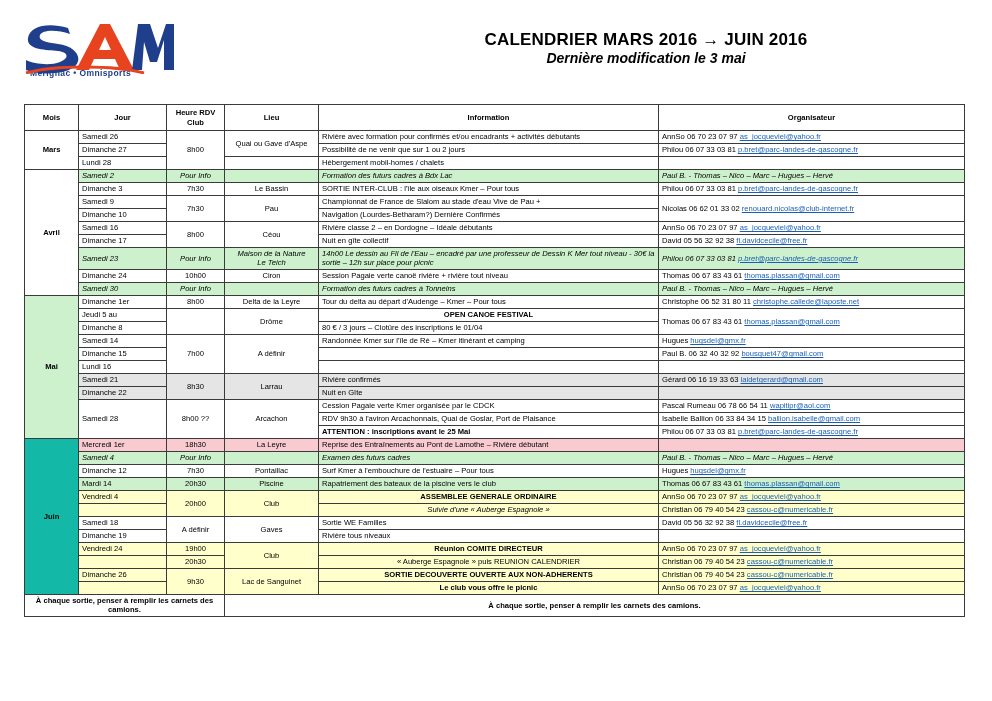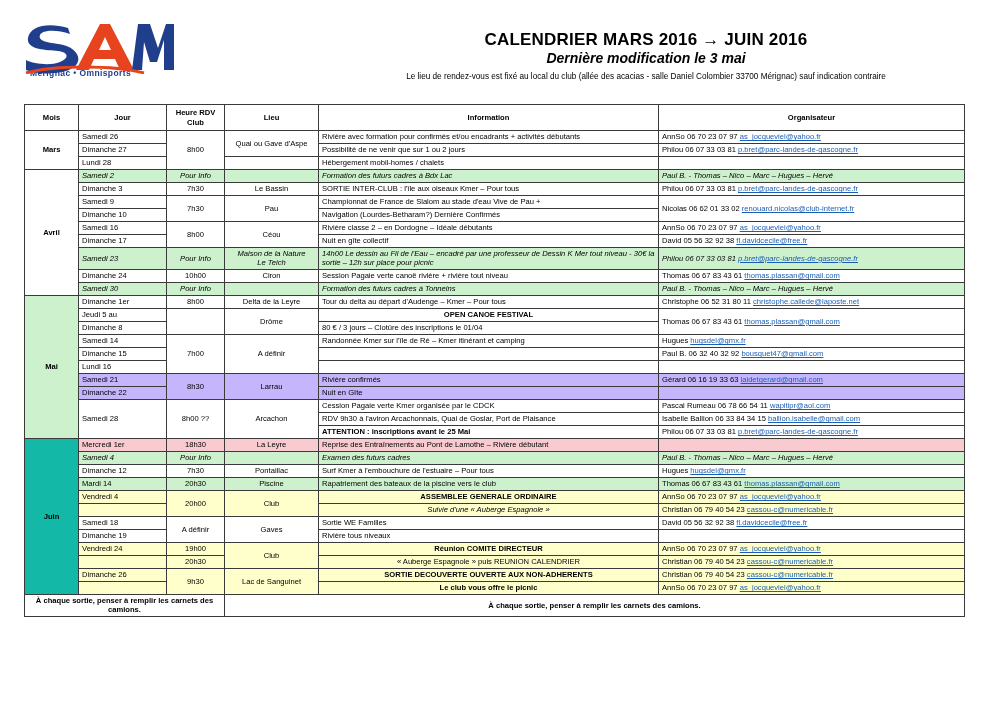--- a/index.html
+++ b/index.html
@@ -64,21 +64,21 @@
   td.orga { }
 
   .ctr { text-align:center; }
   .it  { font-style:italic; }
   .bd  { font-weight:bold; }
   .mail { color:#1a5fb4; text-decoration:underline; }
 
   
   .bg-white { background:#ffffff; }
   .bg-green { background:#cdf0cd; }
-  .bg-lav   { background:#c4b5fd;margin-top:8px; }
+  .bg-lav   { background:#e5e5e5;margin-top:8px; }
   .bg-yellow{ background:#ffffcc; }
   .bg-pink  { background:#f9cbd0; }
   .bg-mois-mars { background:#ffffff; }
   .bg-mois-avril { background:#ffffff; }
   .bg-mois-mai { background:#cdf0cd; }
   .bg-mois-juin { background:#14b8a6; }
 
   tr.r { height:13px; }
 
   tfoot td { font-size:7.6px; font-weight:bold; text-align:center; }
@@ -103,21 +103,20 @@
           <path d="M2 55 C30 47 90 47 120 55" stroke="#e8431f" stroke-width="3" fill="none"></path>
         </svg>
       </div>
       <div class="logo-mer">Mérignac • Omnisports</div>
     </div>
 
     <div class="title-block">
       <div class="main-title">CALENDRIER MARS 2016 → JUIN 2016</div>
       <div class="sub-title">Dernière modification le 3 mai</div>
       <div class="notes">
-        <div>Le lieu de rendez-vous est fixé au local du club (allée des acacias - salle Daniel Colombier 33700 Mérignac) sauf indication contraire</div>
       </div>
     </div>
   </div>
 
   <table class="cal">
     <colgroup>
       <col class="c-mois">
         <col class="c-jour">
         <col class="c-heure">
       <col class="c-lieu">

